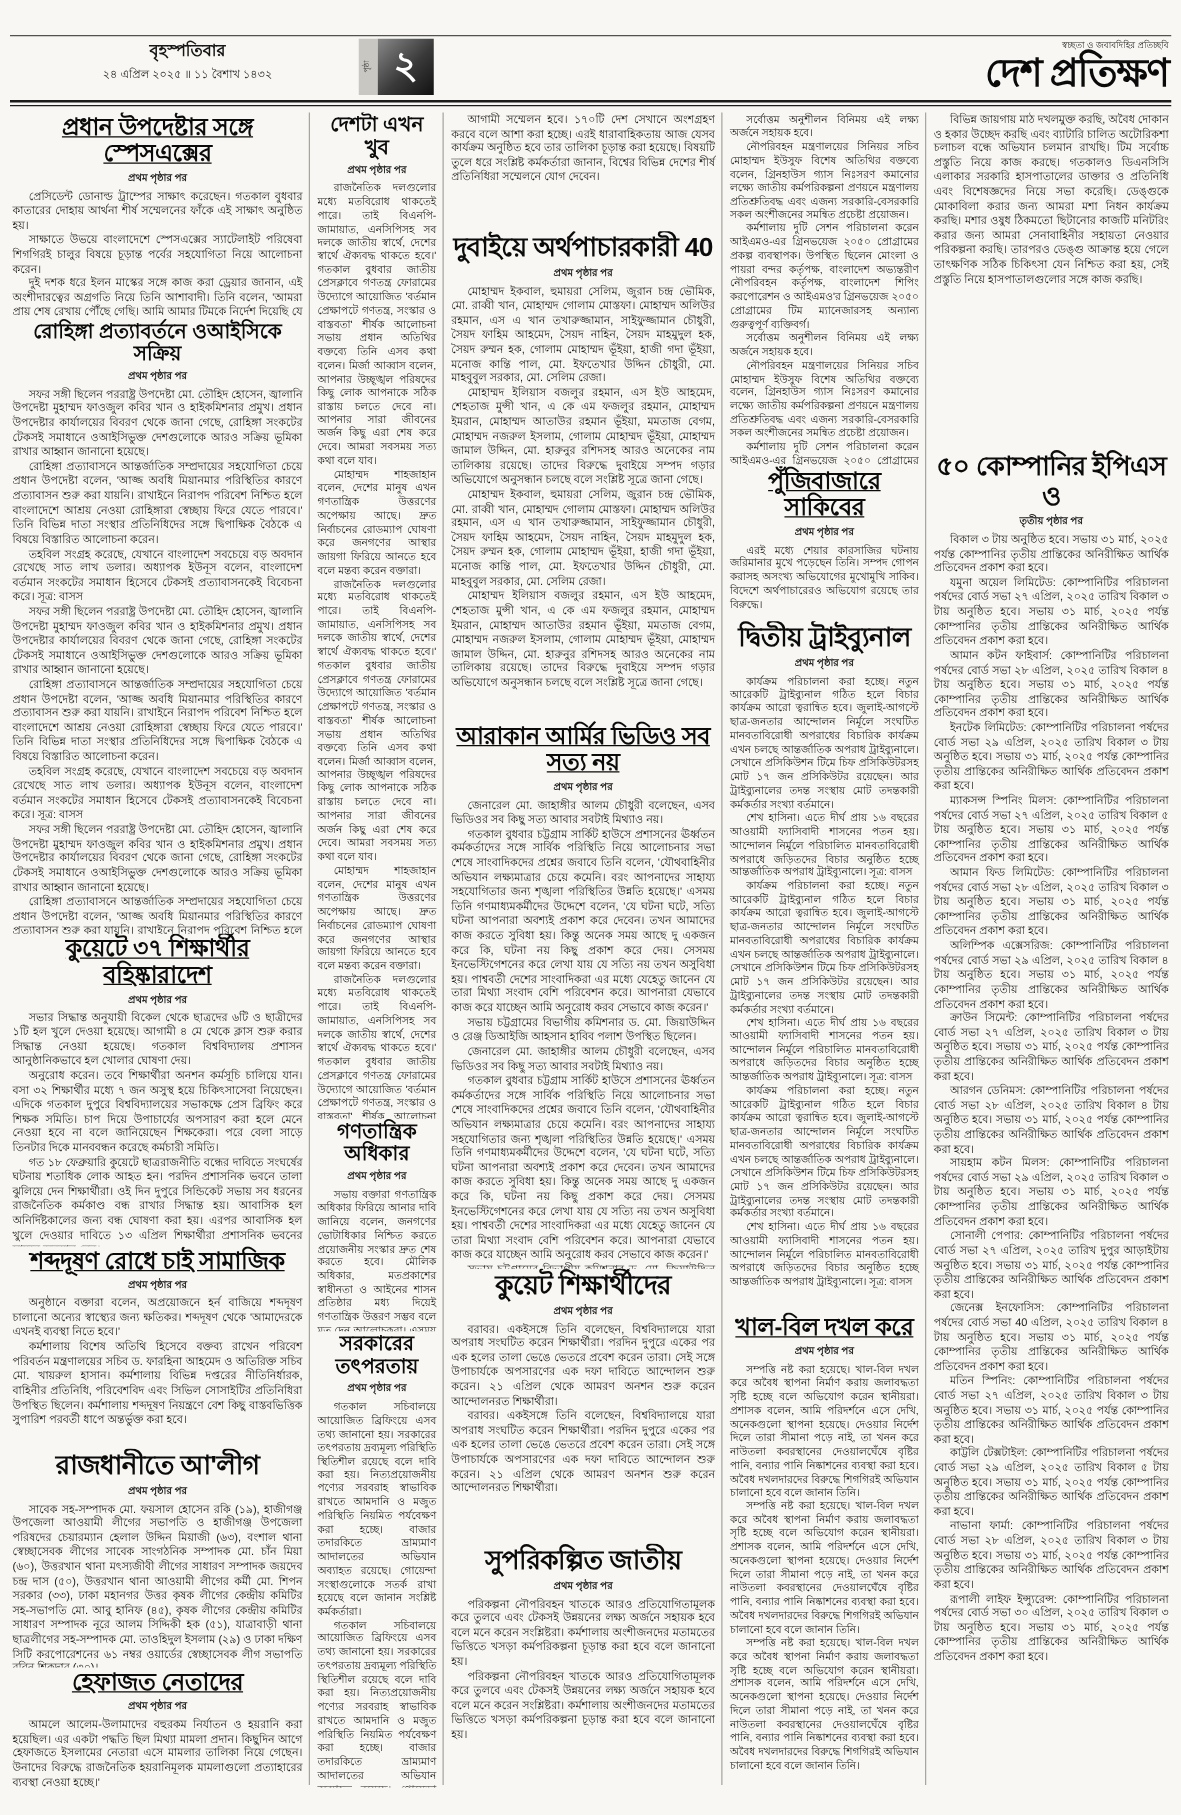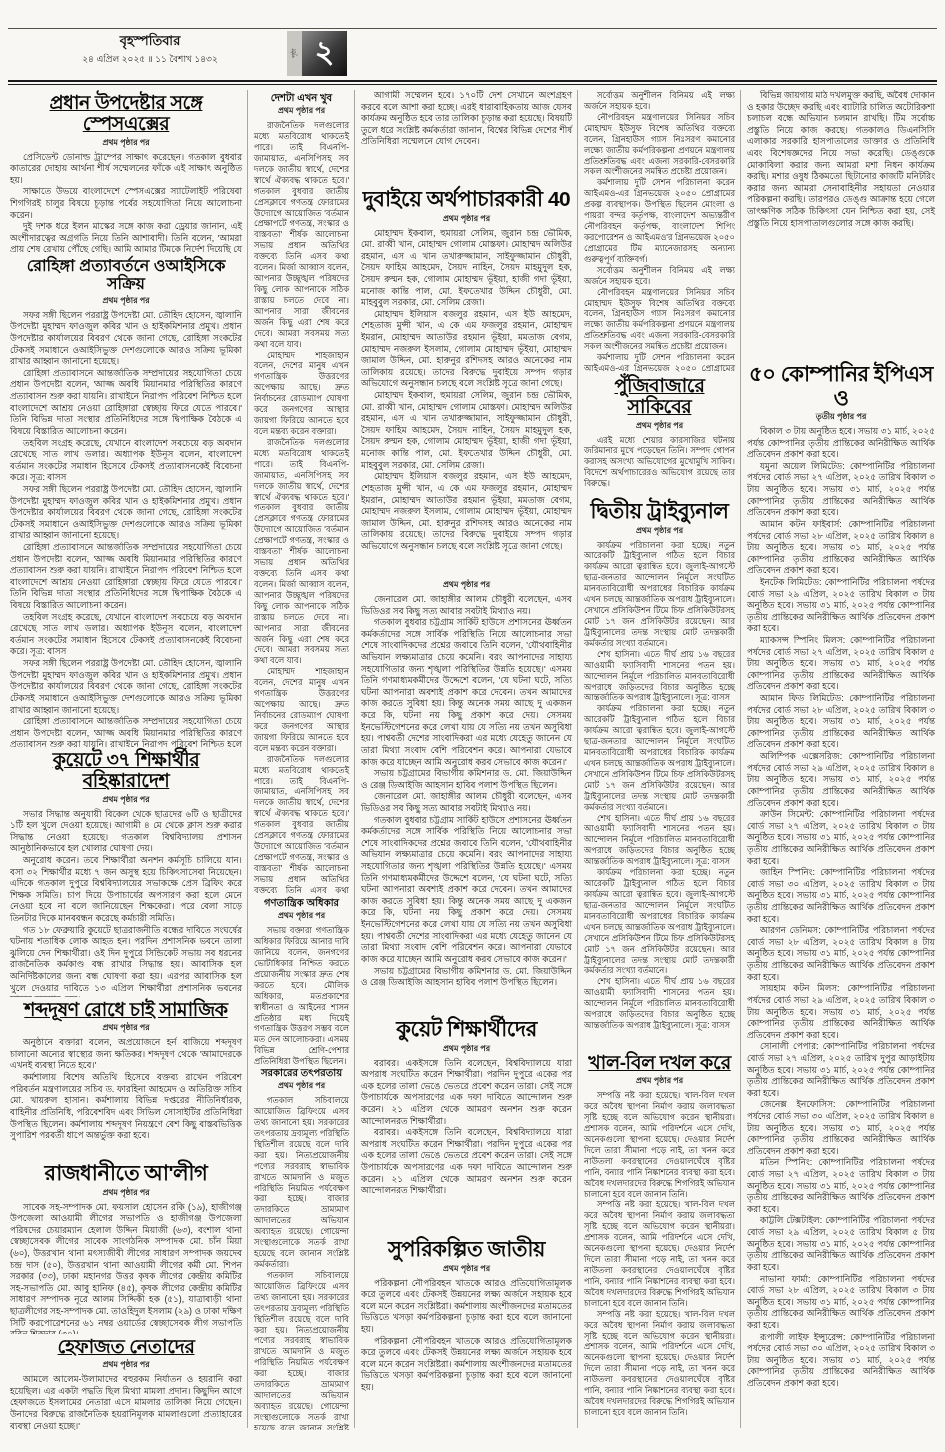--- a/index.html
+++ b/index.html
@@ -28,39 +28,43 @@
   .vrule{position:absolute;top:90px;height:1338px;width:1px;background:#a9a6a0;}
   article{display:block;overflow:hidden;margin:0;padding:0 2px 4px 2px;box-sizing:border-box;}
   article h2{margin:2px 0 0 0;text-align:center;font-weight:bold;color:#0b0b0b;line-height:1.12;}
   .hl-xl{font-size:21px;letter-spacing:-0.5px;}
   .hl-lg{font-size:19px;letter-spacing:-0.4px;text-decoration:underline;}
   .hl-md{font-size:16px;}
   .byline{text-align:center;font-size:8px;font-weight:bold;color:#222;margin:1px 0 3px 0;}
   article p{margin:0;text-align:justify;text-indent:13px;font-size:8.8px;line-height:1.32;
         color:#1b1b1b;word-break:break-word;}
   .narrow article p{font-size:8.4px;line-height:1.3;}
-  .narrow article h2.hl-md{font-size:10px;}
+  .narrow article h2.hl-md{font-size:16px;}
 </style>
 </head>
 <body>
 
 <div class="page">
   <div class="toprule"></div>
 
   <div class="dateblock">
     <div class="day">বৃহস্পতিবার</div>
     <div class="date">২৪ এপ্রিল ২০২৫ ॥ ১১ বৈশাখ ১৪৩২</div>
   </div>
 
   <div class="pagebox">
     <div class="strip">পৃষ্ঠা</div>
     <div class="num">২</div>
   </div>
 
 
+  <div class="mastblock">
+    <div class="tagline">স্বচ্ছতা ও জবাবদিহির প্রতিচ্ছবি</div>
+    <div class="masthead">দেশ প্রতিক্ষণ</div>
+  </div>
 
   <div class="hrule1"></div>
   <div class="hrule2"></div>
 
   <div class="vrule" style="left:247px"></div>
   <div class="vrule" style="left:354px"></div>
   <div class="vrule" style="left:577px"></div>
   <div class="vrule" style="left:740px"></div>
 
   <section class="col" style="left:8px;width:236px">
@@ -135,20 +139,21 @@
       </article>
       <article style="height: 392px;">
         <h2 class="hl-xl">দুবাইয়ে অর্থপাচারকারী 40</h2>
         <div class="byline">প্রথম পৃষ্ঠার পর</div>
         <p>মোহাম্মদ ইকবাল, হুমায়রা সেলিম, জুরান চন্দ্র ভৌমিক, মো. রাব্বী খান, মোহাম্মদ গোলাম মোস্তফা। মোহাম্মদ অলিউর রহমান, এস এ খান তখারুজ্জামান, সাইফুজ্জামান চৌধুরী, সৈয়দ ফাহিম আহমেদ, সৈয়দ নাহিন, সৈয়দ মাহমুদুল হক, সৈয়দ রুম্মন হক, গোলাম মোহাম্মদ ভূঁইয়া, হাজী গদা ভূঁইয়া, মনোজ কান্তি পাল, মো. ইফতেখার উদ্দিন চৌধুরী, মো. মাহবুবুল সরকার, মো. সেলিম রেজা।</p>
         <p>মোহাম্মদ ইলিয়াস বজলুর রহমান, এস ইউ আহমেদ, শেহতাজ মুন্সী খান, এ কে এম ফজলুর রহমান, মোহাম্মদ ইমরান, মোহাম্মদ আতাউর রহমান ভূঁইয়া, মমতাজ বেগম, মোহাম্মদ নজরুল ইসলাম, গোলাম মোহাম্মদ ভূঁইয়া, মোহাম্মদ জামাল উদ্দিন, মো. হারুনুর রশিদসহ আরও অনেকের নাম তালিকায় রয়েছে। তাদের বিরুদ্ধে দুবাইয়ে সম্পদ গড়ার অভিযোগে অনুসন্ধান চলছে বলে সংশ্লিষ্ট সূত্রে জানা গেছে।</p>
         <p>মোহাম্মদ ইকবাল, হুমায়রা সেলিম, জুরান চন্দ্র ভৌমিক, মো. রাব্বী খান, মোহাম্মদ গোলাম মোস্তফা। মোহাম্মদ অলিউর রহমান, এস এ খান তখারুজ্জামান, সাইফুজ্জামান চৌধুরী, সৈয়দ ফাহিম আহমেদ, সৈয়দ নাহিন, সৈয়দ মাহমুদুল হক, সৈয়দ রুম্মন হক, গোলাম মোহাম্মদ ভূঁইয়া, হাজী গদা ভূঁইয়া, মনোজ কান্তি পাল, মো. ইফতেখার উদ্দিন চৌধুরী, মো. মাহবুবুল সরকার, মো. সেলিম রেজা।</p>
         <p>মোহাম্মদ ইলিয়াস বজলুর রহমান, এস ইউ আহমেদ, শেহতাজ মুন্সী খান, এ কে এম ফজলুর রহমান, মোহাম্মদ ইমরান, মোহাম্মদ আতাউর রহমান ভূঁইয়া, মমতাজ বেগম, মোহাম্মদ নজরুল ইসলাম, গোলাম মোহাম্মদ ভূঁইয়া, মোহাম্মদ জামাল উদ্দিন, মো. হারুনুর রশিদসহ আরও অনেকের নাম তালিকায় রয়েছে। তাদের বিরুদ্ধে দুবাইয়ে সম্পদ গড়ার অভিযোগে অনুসন্ধান চলছে বলে সংশ্লিষ্ট সূত্রে জানা গেছে।</p>
       </article>
       <article style="height: 438px;">
+        <h2 class="hl-lg">আরাকান আর্মির ভিডিও সব সত্য নয়</h2>
         <div class="byline">প্রথম পৃষ্ঠার পর</div>
         <p>জেনারেল মো. জাহাঙ্গীর আলম চৌধুরী বলেছেন, এসব ভিডিওর সব কিছু সত্য আবার সবটাই মিথ্যাও নয়।</p>
         <p>গতকাল বুধবার চট্টগ্রাম সার্কিট হাউসে প্রশাসনের ঊর্ধ্বতন কর্মকর্তাদের সঙ্গে সার্বিক পরিস্থিতি নিয়ে আলোচনার সভা শেষে সাংবাদিকদের প্রশ্নের জবাবে তিনি বলেন, 'যৌথবাহিনীর অভিযান লক্ষ্যমাত্রার চেয়ে কমেনি। বরং আপনাদের সাহায্য সহযোগিতার জন্য শৃঙ্খলা পরিস্থিতির উন্নতি হয়েছে।' এসময় তিনি গণমাধ্যমকর্মীদের উদ্দেশে বলেন, 'যে ঘটনা ঘটে, সত্যি ঘটনা আপনারা অবশ্যই প্রকাশ করে দেবেন। তখন আমাদের কাজ করতে সুবিধা হয়। কিন্তু অনেক সময় আছে দু একজন করে কি, ঘটনা নয় কিছু প্রকাশ করে দেয়। সেসময় ইনভেস্টিগেশনের করে লেখা যায় যে সত্যি নয় তখন অসুবিধা হয়। পাশ্ববর্তী দেশের সাংবাদিকরা এর মধ্যে যেহেতু জানেন যে তারা মিথ্যা সংবাদ বেশি পরিবেশন করে। আপনারা যেভাবে কাজ করে যাচ্ছেন আমি অনুরোধ করব সেভাবে কাজ করেন।'</p>
         <p>সভায় চট্টগ্রামের বিভাগীয় কমিশনার ড. মো. জিয়াউদ্দিন ও রেঞ্জ ডিআইজি আহসান হাবিব পলাশ উপস্থিত ছিলেন।</p>
         <p>জেনারেল মো. জাহাঙ্গীর আলম চৌধুরী বলেছেন, এসব ভিডিওর সব কিছু সত্য আবার সবটাই মিথ্যাও নয়।</p>
         <p>গতকাল বুধবার চট্টগ্রাম সার্কিট হাউসে প্রশাসনের ঊর্ধ্বতন কর্মকর্তাদের সঙ্গে সার্বিক পরিস্থিতি নিয়ে আলোচনার সভা শেষে সাংবাদিকদের প্রশ্নের জবাবে তিনি বলেন, 'যৌথবাহিনীর অভিযান লক্ষ্যমাত্রার চেয়ে কমেনি। বরং আপনাদের সাহায্য সহযোগিতার জন্য শৃঙ্খলা পরিস্থিতির উন্নতি হয়েছে।' এসময় তিনি গণমাধ্যমকর্মীদের উদ্দেশে বলেন, 'যে ঘটনা ঘটে, সত্যি ঘটনা আপনারা অবশ্যই প্রকাশ করে দেবেন। তখন আমাদের কাজ করতে সুবিধা হয়। কিন্তু অনেক সময় আছে দু একজন করে কি, ঘটনা নয় কিছু প্রকাশ করে দেয়। সেসময় ইনভেস্টিগেশনের করে লেখা যায় যে সত্যি নয় তখন অসুবিধা হয়। পাশ্ববর্তী দেশের সাংবাদিকরা এর মধ্যে যেহেতু জানেন যে তারা মিথ্যা সংবাদ বেশি পরিবেশন করে। আপনারা যেভাবে কাজ করে যাচ্ছেন আমি অনুরোধ করব সেভাবে কাজ করেন।'</p>
         <p>সভায় চট্টগ্রামের বিভাগীয় কমিশনার ড. মো. জিয়াউদ্দিন ও রেঞ্জ ডিআইজি আহসান হাবিব পলাশ উপস্থিত ছিলেন।</p>
       </article>
       <article style="height: 220px;">
         <h2 class="hl-xl">কুয়েট শিক্ষার্থীদের</h2>
@@ -203,24 +208,23 @@
         <h2 class="hl-xl">৫০ কোম্পানির ইপিএস ও</h2>
         <div class="byline">তৃতীয় পৃষ্ঠার পর</div>
         <p>বিকাল ৩ টায় অনুষ্ঠিত হবে। সভায় ৩১ মার্চ, ২০২৫ পর্যন্ত কোম্পানির তৃতীয় প্রান্তিকের অনিরীক্ষিত আর্থিক প্রতিবেদন প্রকাশ করা হবে।</p>
         <p>যমুনা অয়েল লিমিটেড: কোম্পানিটির পরিচালনা পর্ষদের বোর্ড সভা ২৭ এপ্রিল, ২০২৫ তারিখ বিকাল ৩ টায় অনুষ্ঠিত হবে। সভায় ৩১ মার্চ, ২০২৫ পর্যন্ত কোম্পানির তৃতীয় প্রান্তিকের অনিরীক্ষিত আর্থিক প্রতিবেদন প্রকাশ করা হবে।</p>
         <p>আমান কটন ফাইবার্স: কোম্পানিটির পরিচালনা পর্ষদের বোর্ড সভা ২৮ এপ্রিল, ২০২৫ তারিখ বিকাল ৪ টায় অনুষ্ঠিত হবে। সভায় ৩১ মার্চ, ২০২৫ পর্যন্ত কোম্পানির তৃতীয় প্রান্তিকের অনিরীক্ষিত আর্থিক প্রতিবেদন প্রকাশ করা হবে।</p>
         <p>ইনটেক লিমিটেড: কোম্পানিটির পরিচালনা পর্ষদের বোর্ড সভা ২৯ এপ্রিল, ২০২৫ তারিখ বিকাল ৩ টায় অনুষ্ঠিত হবে। সভায় ৩১ মার্চ, ২০২৫ পর্যন্ত কোম্পানির তৃতীয় প্রান্তিকের অনিরীক্ষিত আর্থিক প্রতিবেদন প্রকাশ করা হবে।</p>
         <p>ম্যাকসন্স স্পিনিং মিলস: কোম্পানিটির পরিচালনা পর্ষদের বোর্ড সভা ২৭ এপ্রিল, ২০২৫ তারিখ বিকাল ৫ টায় অনুষ্ঠিত হবে। সভায় ৩১ মার্চ, ২০২৫ পর্যন্ত কোম্পানির তৃতীয় প্রান্তিকের অনিরীক্ষিত আর্থিক প্রতিবেদন প্রকাশ করা হবে।</p>
         <p>আমান ফিড লিমিটেড: কোম্পানিটির পরিচালনা পর্ষদের বোর্ড সভা ২৮ এপ্রিল, ২০২৫ তারিখ বিকাল ৩ টায় অনুষ্ঠিত হবে। সভায় ৩১ মার্চ, ২০২৫ পর্যন্ত কোম্পানির তৃতীয় প্রান্তিকের অনিরীক্ষিত আর্থিক প্রতিবেদন প্রকাশ করা হবে।</p>
         <p>অলিম্পিক এক্সেসরিজ: কোম্পানিটির পরিচালনা পর্ষদের বোর্ড সভা ২৯ এপ্রিল, ২০২৫ তারিখ বিকাল ৪ টায় অনুষ্ঠিত হবে। সভায় ৩১ মার্চ, ২০২৫ পর্যন্ত কোম্পানির তৃতীয় প্রান্তিকের অনিরীক্ষিত আর্থিক প্রতিবেদন প্রকাশ করা হবে।</p>
         <p>ক্রাউন সিমেন্ট: কোম্পানিটির পরিচালনা পর্ষদের বোর্ড সভা ২৭ এপ্রিল, ২০২৫ তারিখ বিকাল ৩ টায় অনুষ্ঠিত হবে। সভায় ৩১ মার্চ, ২০২৫ পর্যন্ত কোম্পানির তৃতীয় প্রান্তিকের অনিরীক্ষিত আর্থিক প্রতিবেদন প্রকাশ করা হবে।</p>
-        <p>জাহিন স্পিনিং: কোম্পানিটির পরিচালনা পর্ষদের বোর্ড সভা ৩০ এপ্রিল, ২০২৫ তারিখ বিকাল ৩ টায় অনুষ্ঠিত হবে। সভায় ৩১ মার্চ, ২০২৫ পর্যন্ত কোম্পানির তৃতীয় প্রান্তিকের অনিরীক্ষিত আর্থিক প্রতিবেদন প্রকাশ করা হবে।</p>
         <p>আরগন ডেনিমস: কোম্পানিটির পরিচালনা পর্ষদের বোর্ড সভা ২৮ এপ্রিল, ২০২৫ তারিখ বিকাল ৪ টায় অনুষ্ঠিত হবে। সভায় ৩১ মার্চ, ২০২৫ পর্যন্ত কোম্পানির তৃতীয় প্রান্তিকের অনিরীক্ষিত আর্থিক প্রতিবেদন প্রকাশ করা হবে।</p>
         <p>সায়হাম কটন মিলস: কোম্পানিটির পরিচালনা পর্ষদের বোর্ড সভা ২৯ এপ্রিল, ২০২৫ তারিখ বিকাল ৩ টায় অনুষ্ঠিত হবে। সভায় ৩১ মার্চ, ২০২৫ পর্যন্ত কোম্পানির তৃতীয় প্রান্তিকের অনিরীক্ষিত আর্থিক প্রতিবেদন প্রকাশ করা হবে।</p>
         <p>সোনালী পেপার: কোম্পানিটির পরিচালনা পর্ষদের বোর্ড সভা ২৭ এপ্রিল, ২০২৫ তারিখ দুপুর আড়াইটায় অনুষ্ঠিত হবে। সভায় ৩১ মার্চ, ২০২৫ পর্যন্ত কোম্পানির তৃতীয় প্রান্তিকের অনিরীক্ষিত আর্থিক প্রতিবেদন প্রকাশ করা হবে।</p>
-        <p>জেনেক্স ইনফোসিস: কোম্পানিটির পরিচালনা পর্ষদের বোর্ড সভা ৩০ এপ্রিল, ২০২৫ তারিখ বিকাল ৪ টায় অনুষ্ঠিত হবে। সভায় ৩১ মার্চ, ২০২৫ পর্যন্ত কোম্পানির তৃতীয় প্রান্তিকের অনিরীক্ষিত আর্থিক প্রতিবেদন প্রকাশ করা হবে।</p>
+        <p>জেনেক্স ইনফোসিস: কোম্পানিটির পরিচালনা পর্ষদের বোর্ড সভা 40 এপ্রিল, ২০২৫ তারিখ বিকাল ৪ টায় অনুষ্ঠিত হবে। সভায় ৩১ মার্চ, ২০২৫ পর্যন্ত কোম্পানির তৃতীয় প্রান্তিকের অনিরীক্ষিত আর্থিক প্রতিবেদন প্রকাশ করা হবে।</p>
         <p>মতিন স্পিনিং: কোম্পানিটির পরিচালনা পর্ষদের বোর্ড সভা ২৭ এপ্রিল, ২০২৫ তারিখ বিকাল ৩ টায় অনুষ্ঠিত হবে। সভায় ৩১ মার্চ, ২০২৫ পর্যন্ত কোম্পানির তৃতীয় প্রান্তিকের অনিরীক্ষিত আর্থিক প্রতিবেদন প্রকাশ করা হবে।</p>
         <p>কাট্টলি টেক্সটাইল: কোম্পানিটির পরিচালনা পর্ষদের বোর্ড সভা ২৯ এপ্রিল, ২০২৫ তারিখ বিকাল ৫ টায় অনুষ্ঠিত হবে। সভায় ৩১ মার্চ, ২০২৫ পর্যন্ত কোম্পানির তৃতীয় প্রান্তিকের অনিরীক্ষিত আর্থিক প্রতিবেদন প্রকাশ করা হবে।</p>
         <p>নাভানা ফার্মা: কোম্পানিটির পরিচালনা পর্ষদের বোর্ড সভা ২৮ এপ্রিল, ২০২৫ তারিখ বিকাল ৩ টায় অনুষ্ঠিত হবে। সভায় ৩১ মার্চ, ২০২৫ পর্যন্ত কোম্পানির তৃতীয় প্রান্তিকের অনিরীক্ষিত আর্থিক প্রতিবেদন প্রকাশ করা হবে।</p>
         <p>রূপালী লাইফ ইন্স্যুরেন্স: কোম্পানিটির পরিচালনা পর্ষদের বোর্ড সভা ৩০ এপ্রিল, ২০২৫ তারিখ বিকাল ৩ টায় অনুষ্ঠিত হবে। সভায় ৩১ মার্চ, ২০২৫ পর্যন্ত কোম্পানির তৃতীয় প্রান্তিকের অনিরীক্ষিত আর্থিক প্রতিবেদন প্রকাশ করা হবে।</p>
       </article>
     </section>
 </div>
 
 </body></html>

